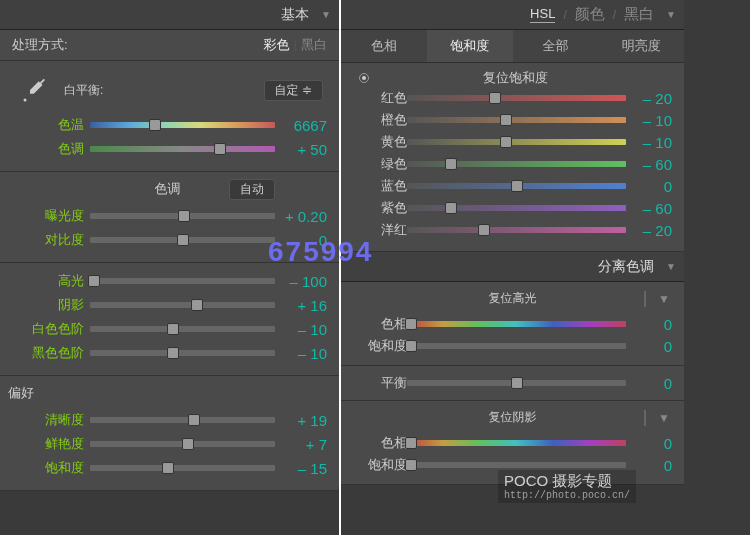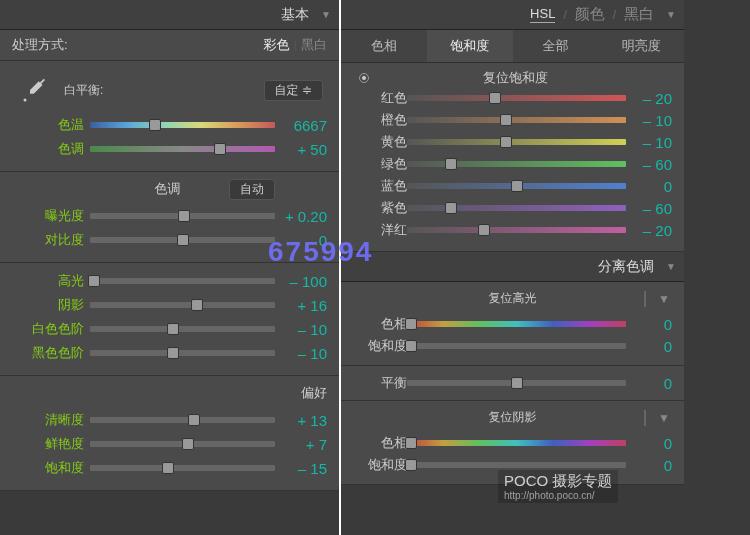--- a/index.html
+++ b/index.html
@@ -16,21 +16,21 @@
 .row-bar { background: #4a4a4a; border-bottom: 1px solid #333; padding: 6px 12px; display: flex; align-items: center; justify-content: space-between; font-size: 13px; }
 .toggle { display: flex; gap: 4px; font-size: 13px; }
 .toggle .on { color: #eee; }
 .toggle .off { color: #888; }
 .toggle .sep { color: #555; }
 .tabs { display: flex; background: #434343; border-bottom: 1px solid #2e2e2e; }
 .tab { flex: 1; text-align: center; padding: 7px 0; font-size: 13px; color: #bbb; }
 .tab.sel { background: #4d4d4d; color: #eee; }
 .section { background: #4a4a4a; border-bottom: 1px solid #333; padding: 6px 8px 10px 8px; }
 .sec-hdr { display: flex; justify-content: flex-end; align-items: center; padding: 2px 4px 6px 0; gap: 10px; font-size: 13px; position: relative; }
-.sec-hdr.center { justify-content: flex-end; }
+.sec-hdr.center { justify-content: flex-start; }
 .sec-label { color: #ccc; }
 .sec-btn { background: #3a3a3a; border: 1px solid #555; border-radius: 3px; padding: 1px 10px; color: #ccc; font-size: 12px; margin-left: auto; }
 .sld-row { display: flex; align-items: center; height: 24px; gap: 6px; }
 .sld-lbl { width: 76px; text-align: right; color: #84cc16; font-size: 13px; }
 .sld-trk { flex: 1; height: 6px; background: #666; position: relative; border-radius: 1px; }
 .sld-trk.rainbow { background: linear-gradient(90deg,#3b5fa0,#5aa5d8,#8fd4b5,#d8d87a,#d89a5a,#c25a5a); }
 .sld-trk.tint { background: linear-gradient(90deg,#4a8a4a,#888,#b05ab0); }
 .sld-trk.hue { background: linear-gradient(90deg,#c04040,#c0a040,#60c060,#40c0c0,#4060c0,#a040c0,#c04060); }
 .sld-trk.red { background: linear-gradient(90deg,#555,#d05555); }
 .sld-trk.orange { background: linear-gradient(90deg,#555,#d09055); }
@@ -50,21 +50,21 @@
 .radio.on::after { content: ""; display: block; width: 4px; height: 4px; background: #ccc; border-radius: 50%; margin: 2px; }
 .reset-lbl { flex: 1; text-align: center; color: #ccc; font-size: 13px; margin-left: -20px; }
 .r-sld-row { display: flex; align-items: center; height: 22px; gap: 0; padding-left: 4px; }
 .r-lbl { width: 54px; text-align: right; color: #ccc; font-size: 13px; }
 .swatch { width: 26px; height: 14px; background: #3a3a3a; border: 1px solid #666; }
 .split-hdr { display: flex; align-items: center; justify-content: center; padding: 4px 6px 6px; position: relative; }
 .split-hdr .tri2 { position: absolute; right: 6px; color: #888; }
 .watermark { position: absolute; pointer-events: none; opacity: 0.9; }
 .wm1 { left: 268px; top: 236px; color: #7070ff; font-size: 28px; font-weight: bold; letter-spacing: 2px; }
 .wm2 { left: 498px; top: 470px; color: #ddd; background: rgba(0,0,0,0.2); font-size: 15px; padding: 2px 6px; }
-.wm2 small { font-size: 10px; color: #aaa; display: block; line-height: 1; }
+.wm2 small { font-size: 10px; color: #aaa; display: block; line-height: 1; font-family: Liberation Mono, monospace; }
 </style>
 </head>
 <body>
 
 <div class="panel left">
   <div class="hdr">
     <span class="hdr-title">基本</span>
     <span class="tri">▼</span>
   </div>
   <div class="row-bar">
@@ -159,21 +159,21 @@
 
   <div class="section">
     <div class="sec-hdr center">
         <span class="sec-label">偏好</span>
       </div>
     <div class="sld-row">
       <span class="sld-lbl">清晰度</span>
       <div class="sld-trk">
           <div class="knob" style="left:56%"></div>
         </div>
-      <span class="val">+ 13</span>
+      <span class="val">+ 19</span>
     </div>
     <div class="sld-row">
       <span class="sld-lbl">鲜艳度</span>
       <div class="sld-trk">
           <div class="knob" style="left:53%"></div>
         </div>
       <span class="val">+ 7</span>
     </div>
     <div class="sld-row">
       <span class="sld-lbl">饱和度</span>

